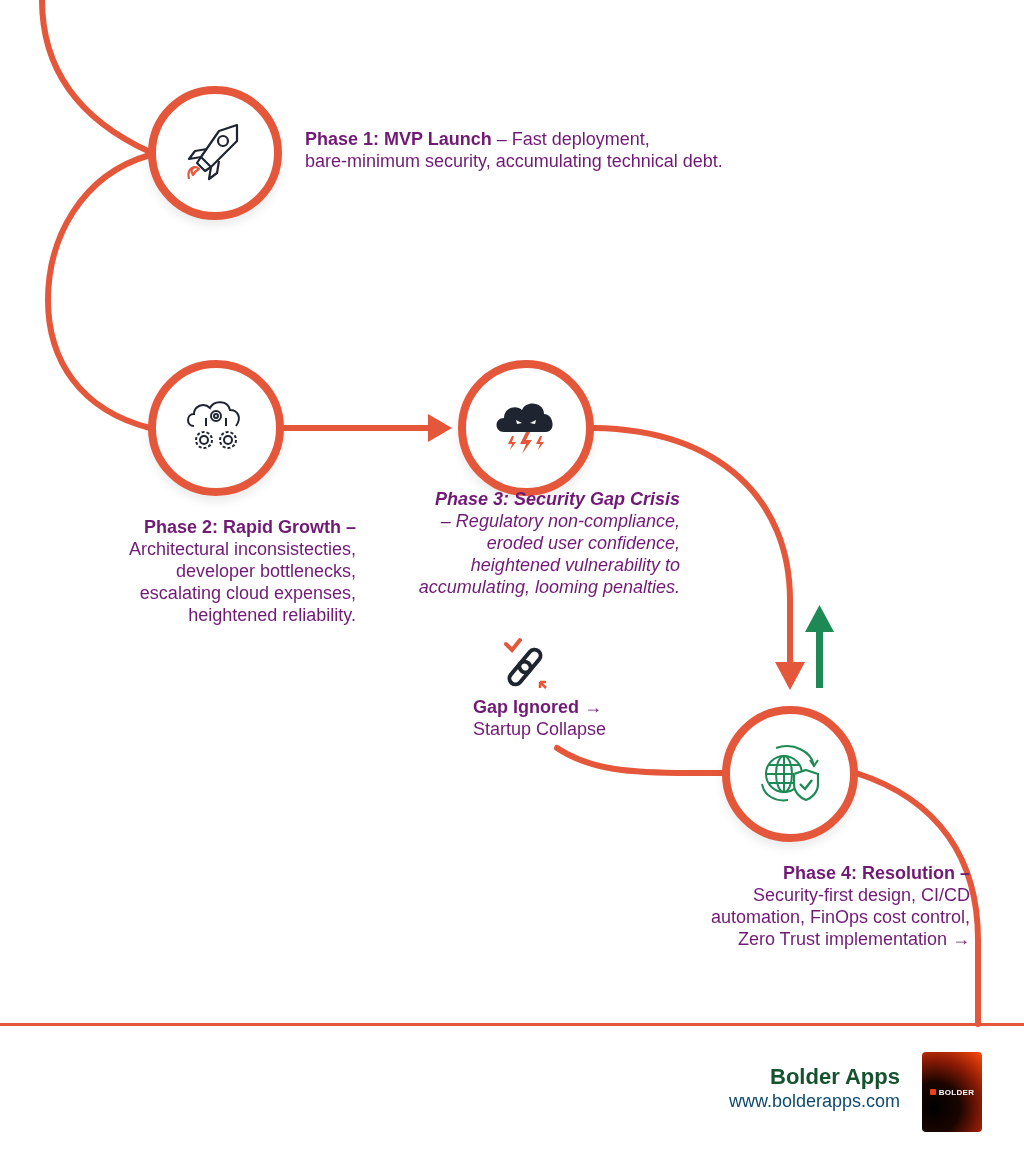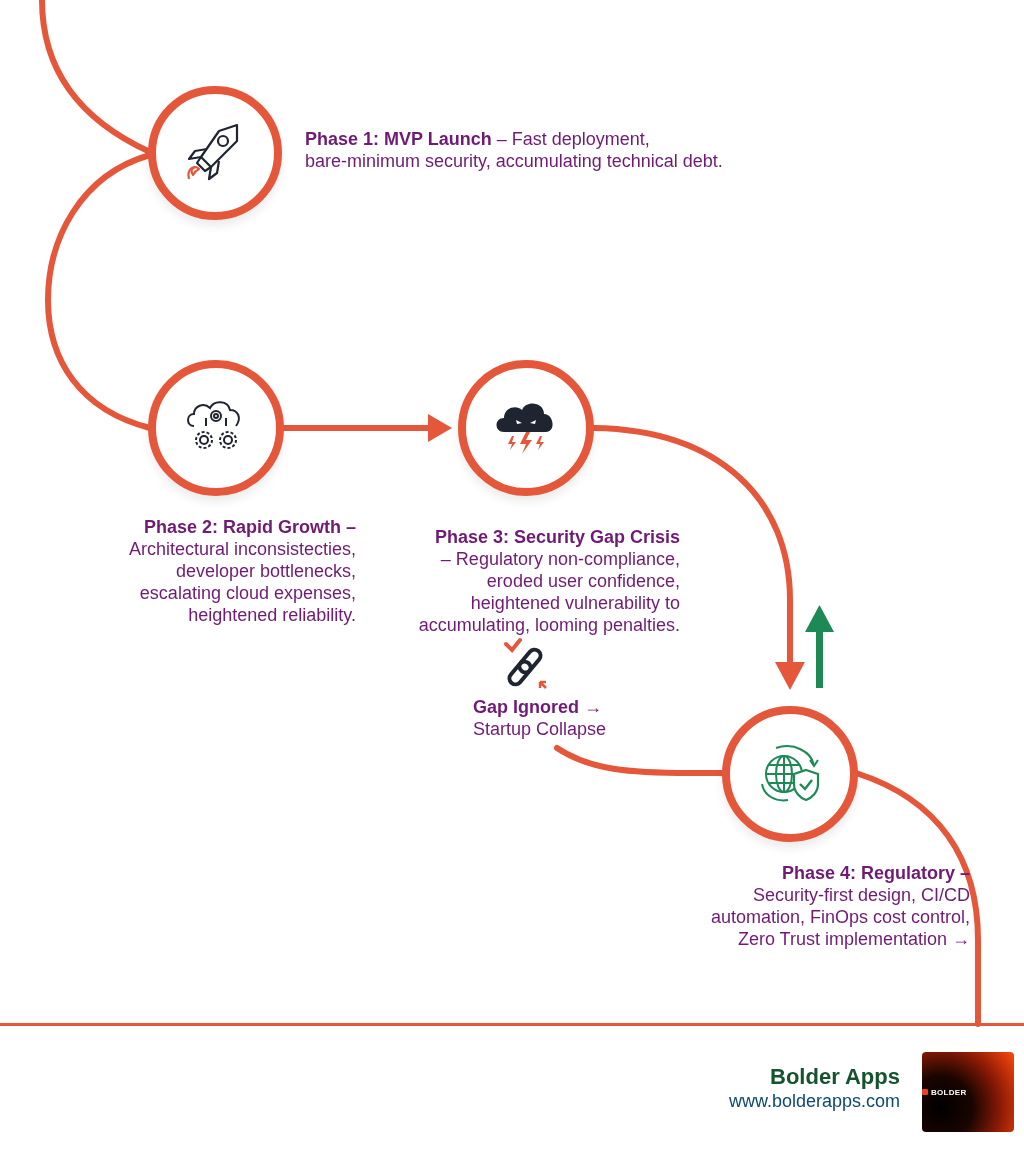--- a/index.html
+++ b/index.html
@@ -10,23 +10,23 @@
           border: 8px solid #e5573a; box-sizing: border-box;
           box-shadow: 0 6px 10px rgba(0,0,0,0.08); display: flex; align-items: center; justify-content: center; }
   .node svg { width: 72px; height: 72px; }
   .txt { position: absolute; font-size: 18px; line-height: 22px; color: #701a75; }
   .txt b { font-weight: bold; }
   .center { text-align: right; }
   .footer-line { position: absolute; left: 0; top: 1023px; width: 1024px; height: 3px; background: #e5573a; }
   .brand { position: absolute; right: 124px; top: 1064px; text-align: right; }
   .brand-name { font-size: 22px; font-weight: bold; color: #14532d; line-height: 26px; }
   .brand-url { font-size: 18px; color: #0c4a6e; line-height: 22px; }
-  .logo { position: absolute; left: 922px; top: 1052px; width: 92px; height: 80px; border-radius: 4px;
+  .logo { position: absolute; left: 922px; top: 1052px; width: 60px; height: 80px; border-radius: 4px;
           background: radial-gradient(circle at 20% 70%, #000 0%, #1a0500 35%, #8a1a05 65%, #ff4a0a 100%);
-          display: flex; align-items: center; }
+          display: flex; align-items: center; justify-content: center; }
   .logo-inner { display: flex; align-items: center; gap: 3px; }
   .logo-sq { width: 6px; height: 6px; background: #f0401a; border-radius: 1px; }
   .logo-txt { font-size: 8px; font-weight: bold; color: #fff; letter-spacing: 0.3px; }
 </style>
 </head>
 <body>
 
 <svg class="paths" viewBox="0 0 1024 1154">
   <g fill="none" stroke="#e5573a" stroke-width="6" stroke-linecap="round">
     <path d="M42 0 C42 70, 80 120, 150 152"></path>
@@ -83,21 +83,21 @@
 
 <div class="node" style="left:458px;top:360px;width:136px;height:136px;">
   <svg viewBox="0 0 72 72">
     <path d="M14 40 C4 40, 4 26, 14 26 C14 16, 26 12, 32 18 C36 8, 54 10, 54 22 C64 22, 66 40, 56 40 Z" fill="#1e2530"></path>
     <path d="M26 28 L32 31 L27 32 Z M46 28 L40 31 L45 32 Z" fill="#fff"></path>
     <path d="M36 40 L30 52 L36 52 L32 62 L42 48 L36 48 L40 40 Z" fill="#e5573a"></path>
     <path d="M22 44 L18 52 L22 52 L20 58 L26 50 L22 50 L24 44 Z" fill="#e5573a"></path>
     <path d="M50 44 L46 52 L50 52 L48 58 L54 50 L50 50 L52 44 Z" fill="#e5573a"></path>
   </svg>
 </div>
-<div class="txt center" style="left:370px;top:526px;width:310px;">
+<div class="txt center" style="left:370px;top:488px;width:310px;font-style:italic;">
   <b>Phase 3: Security Gap Crisis</b><br>
   <span>– Regulatory non-compliance,</span><br>
   <span>eroded user confidence,</span><br>
   <span>heightened vulnerability to</span><br>
   <span>accumulating, looming penalties.</span>
 </div>
 
 <svg style="position:absolute;left:500px;top:636px;width:60px;height:58px;" viewBox="0 0 60 58">
   <path d="M6 8 L12 14 L20 4" fill="none" stroke="#e5573a" stroke-width="4" stroke-linecap="round"></path>
   <rect x="24" y="12" width="12" height="26" rx="6" transform="rotate(40 30 25)" fill="none" stroke="#1e2530" stroke-width="4"></rect>
@@ -117,21 +117,21 @@
       <line x1="30" y1="18" x2="30" y2="54"></line>
     <path d="M15 27 H45 M15 45 H45"></path>
     <path d="M22 10 C40 4, 58 14, 60 28"></path>
       <path d="M56 22 L60 28 L64 22"></path>
     <path d="M8 46 C10 58, 22 64, 34 62"></path>
     <path d="M52 32 L64 36 L64 46 C64 54, 58 60, 52 62 C46 60, 40 54, 40 46 L40 36 Z" fill="#fff" stroke-width="2.2"></path>
     <path d="M46 46 L51 51 L58 42" stroke-width="2.4"></path>
   </svg>
 </div>
 <div class="txt center" style="left:640px;top:862px;width:330px;">
-  <b>Phase 4: Regulatory –</b><br>
+  <b>Phase 4: Resolution –</b><br>
   <span>Security-first design, CI/CD</span><br>
   <span>automation, FinOps cost control,</span><br>
   <span>Zero Trust implementation →</span><br>
 </div>
 
 <div class="footer-line"></div>
 <div class="brand">
   <div class="brand-name">Bolder Apps</div>
   <div class="brand-url">www.bolderapps.com</div>
 </div>

